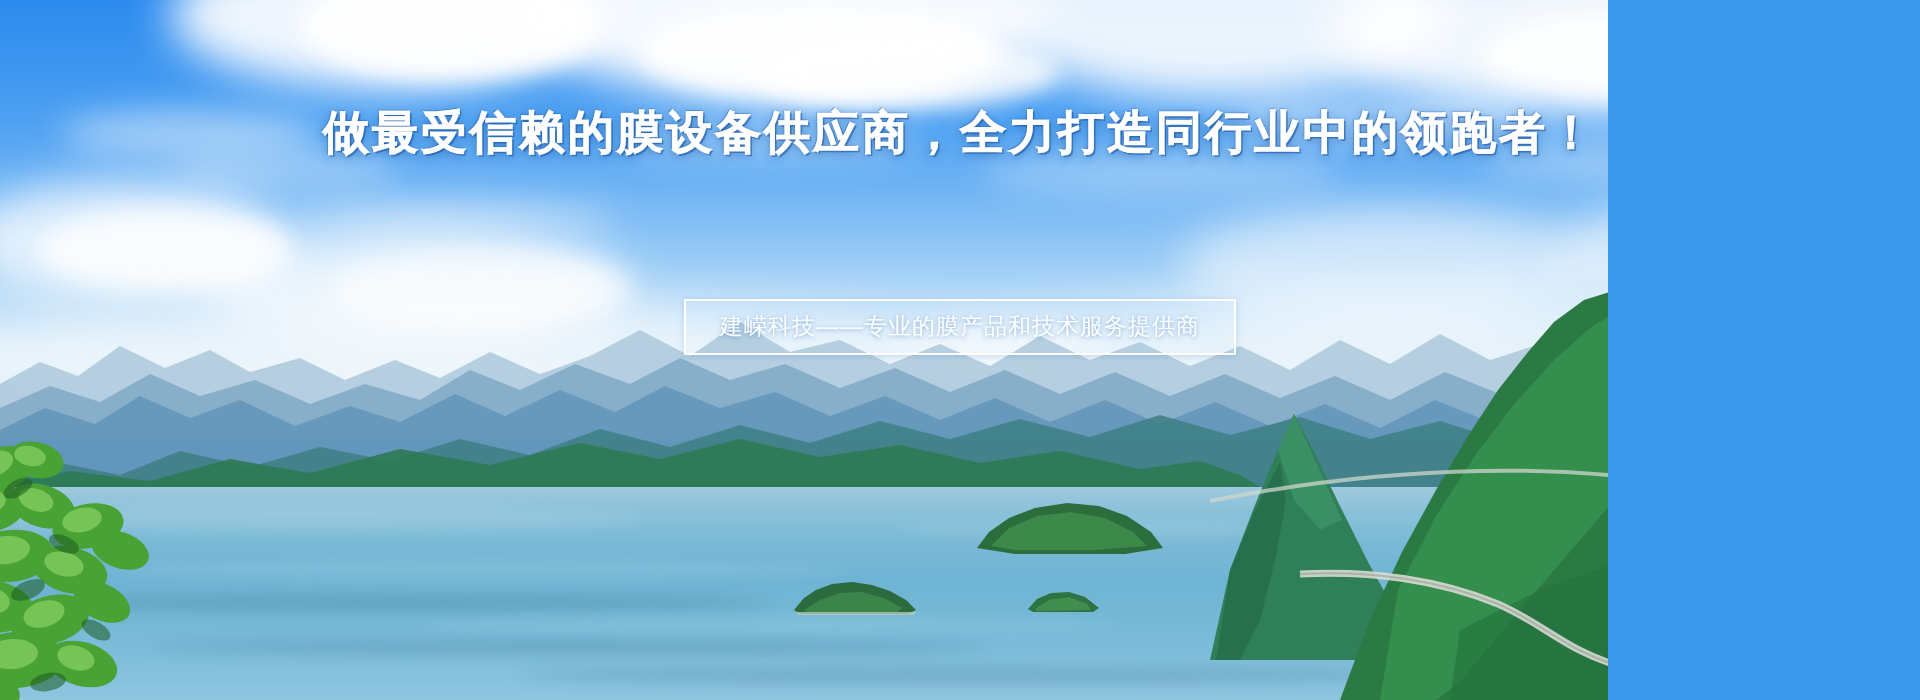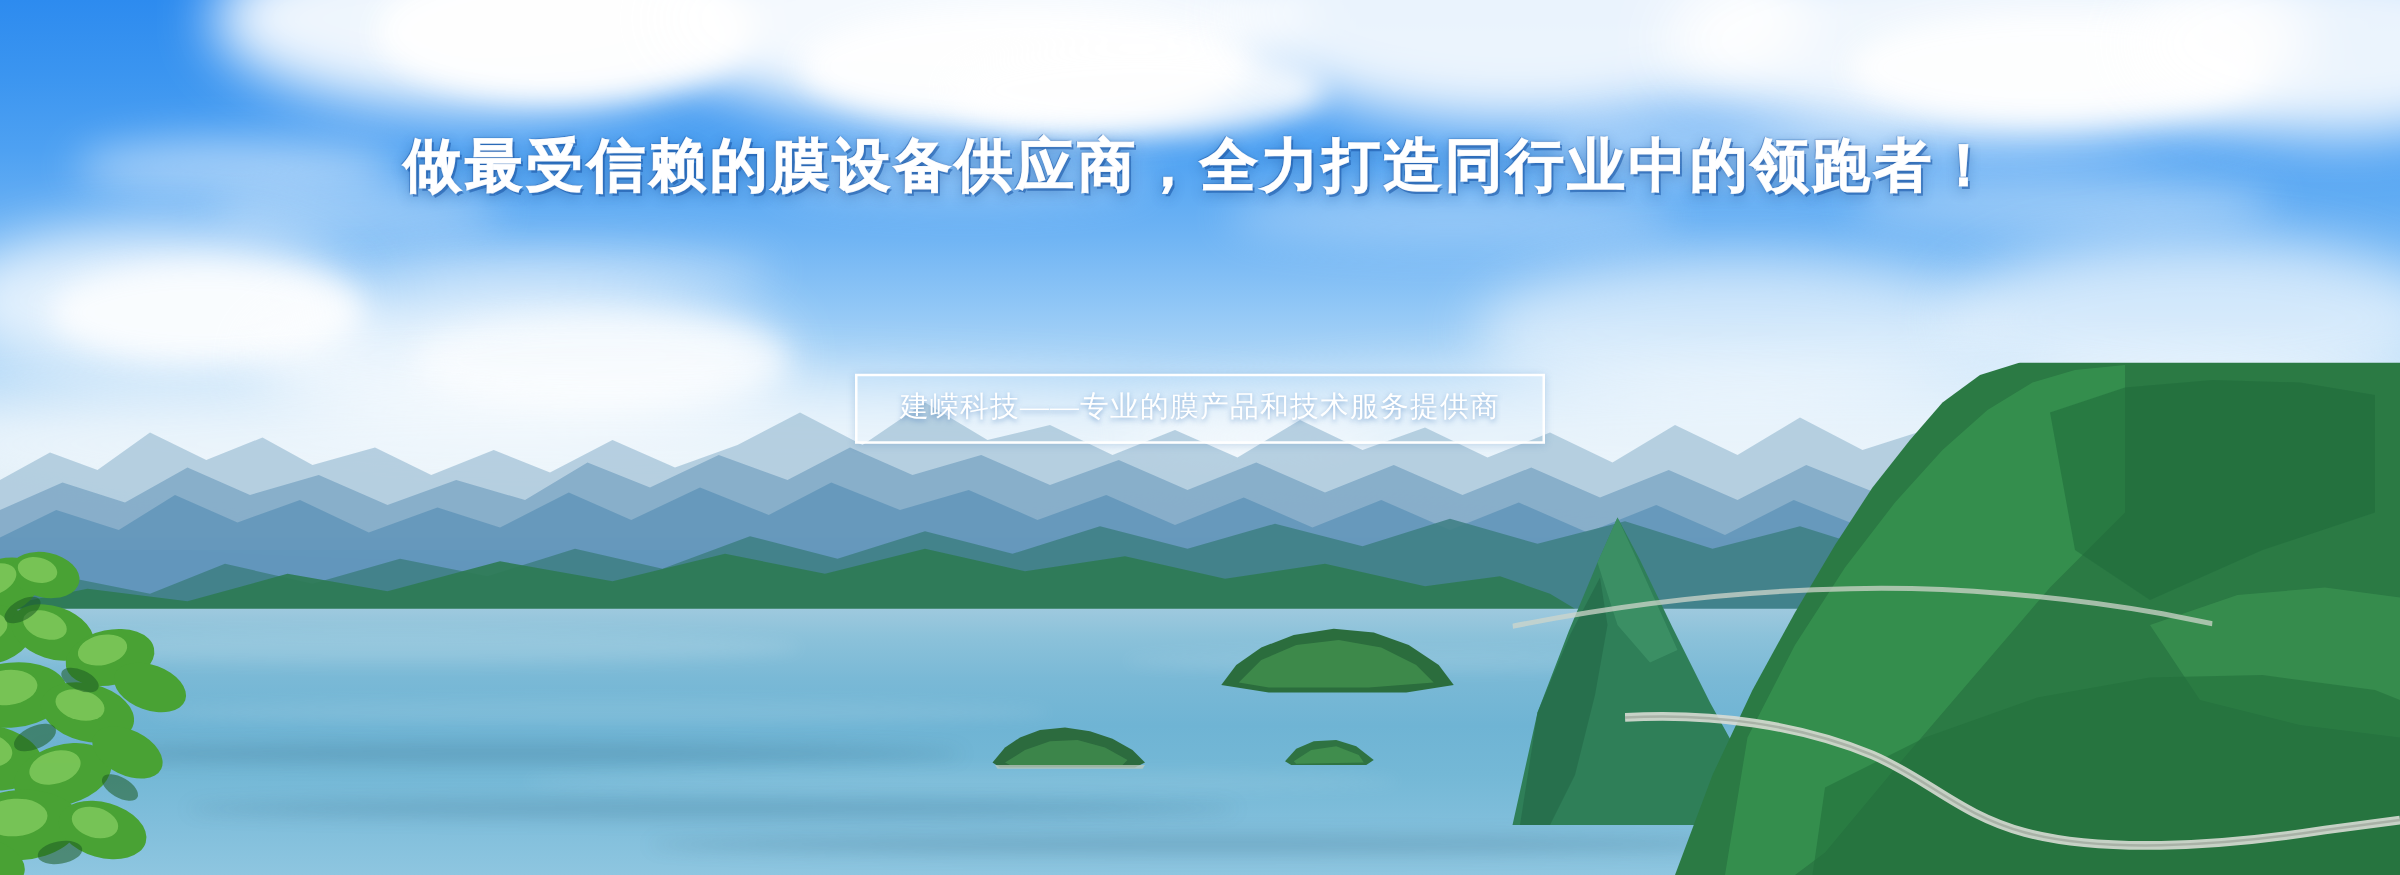--- a/index.html
+++ b/index.html
@@ -2,21 +2,21 @@
 <html><head>
 <meta charset="utf-8">
 <title>Banner</title>
 <style>
   html,body{margin:0;padding:0;}
   body{
     width:1920px;height:700px;overflow:hidden;
     font-family:"Liberation Sans","DejaVu Sans",sans-serif;
     background:#3b97ec;
   }
-  .banner{position:relative;width:1920px;height:700px;overflow:hidden;}
+  .banner{position:relative;width:1608px;height:700px;overflow:hidden;}
 
   
   .sky{
     position:absolute;left:0;top:0;width:1920px;height:430px;
     background:linear-gradient(to bottom,
       #2d8bef 0%, #3b95f0 14%, #4ea1f2 28%,
       #6fb4f4 44%, #93c8f6 58%, #b4d9f7 70%,
       #cde5f7 80%, #dcecf6 90%, #e6f1f6 100%);
   }
   .cloud{position:absolute;border-radius:50%;background:#ffffff;filter:blur(11px);}
@@ -56,21 +56,20 @@
     text-shadow:0 1px 4px rgba(50,110,180,.55);
   }
   .taglinebox{
     position:absolute;top:299px;left:50%;transform:translateX(-50%);
     border:2px solid #ffffff;
     padding:9px 34px 11px 34px;
     font-size:23px;line-height:32px;color:#ffffff;letter-spacing:1px;
     white-space:nowrap;
     text-shadow:0 1px 4px rgba(50,110,180,.5);
     box-shadow:0 1px 6px rgba(60,120,180,.25);
-    font-family:Liberation Serif, serif;
   }
 </style>
 </head>
 <body>
 
 <div class="banner">
 
   <div class="sky"></div>
 
   <div>

